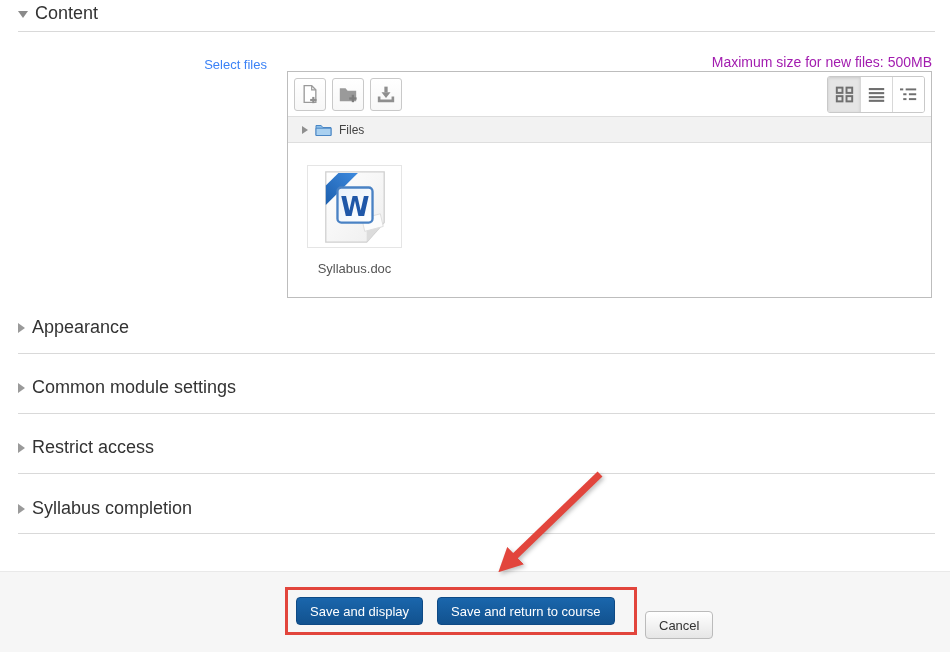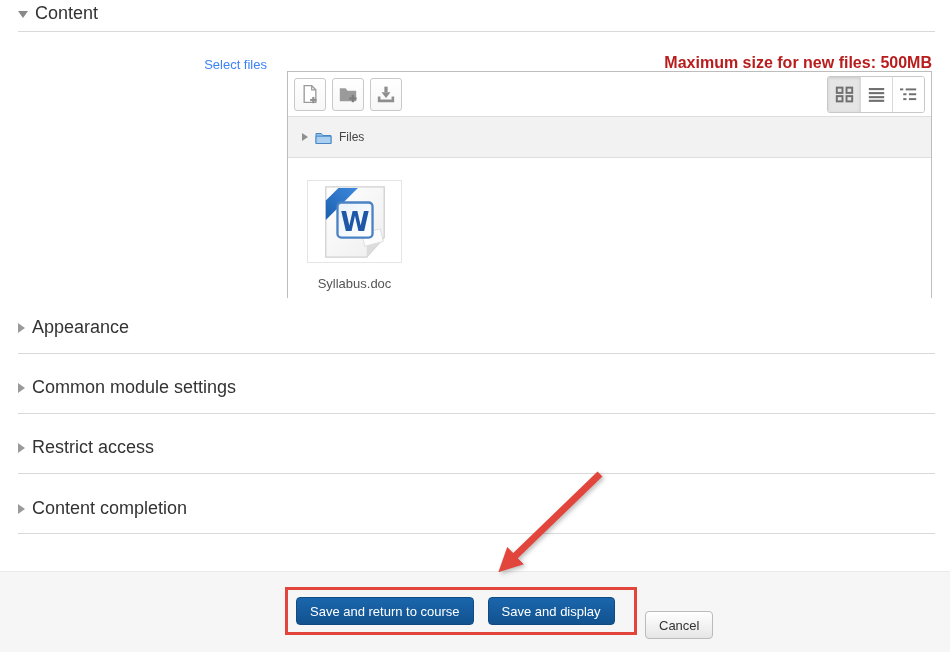--- a/index.html
+++ b/index.html
@@ -12,37 +12,37 @@
                 color:#333; font-size:18px; cursor:pointer; }
   .tri-down { width:0; height:0; border-left:5px solid transparent; border-right:5px solid transparent;
               border-top:7px solid #8a8a8a; margin-top:2px; }
   .tri-right { width:0; height:0; border-top:5px solid transparent; border-bottom:5px solid transparent;
                border-left:7px solid #9a9a9a; }
   .rule { position:absolute; left:18px; width:917px; height:0; border-top:1px solid #d9d9d9; }
 
   
   .field-label { position:absolute; left:0; top:57px; width:267px; text-align:right;
                  font-size:13px; font-weight:normal; color:#3b82f6; }
-  .maxsize { position:absolute; top:54px; right:18px; font-size:16px; color:#b91c1c;font-weight:bold; }
+  .maxsize { position:absolute; top:54px; right:18px; font-size:14px; color:#a21caf; }
 
   
   .filemanager { position:absolute; left:287px; top:71px; width:645px; height:227px;
                  border:1px solid #bdbdbd; background:#fff; }
   .fm-toolbar { height:44px; display:flex; align-items:center; justify-content:space-between;
                 padding:0 6px; background:#fff; }
   .fm-btn-group { display:flex; gap:6px; }
   .fm-btn { width:32px; height:33px; border:1px solid #c9c9c9; border-radius:3px;
             background:linear-gradient(#ffffff,#f7f7f7); display:flex; align-items:center;
             justify-content:center; cursor:pointer; }
   .view-switch { display:flex; border:1px solid #c9c9c9; border-radius:3px; overflow:hidden; height:37px; }
   .view-btn { width:32px; height:100%; display:flex; align-items:center; justify-content:center;
               background:#fff; cursor:pointer; border-left:1px solid #d8d8d8; }
   .view-btn:first-child { border-left:none; }
   .view-btn.active { background:#e5e5e5; box-shadow:inset 0 1px 3px rgba(0,0,0,.12); }
-  .fm-tree { height:42px; background:#f2f2f2; border-top:1px solid #dedede; border-bottom:1px solid #dedede;
+  .fm-tree { height:27px; background:#f2f2f2; border-top:1px solid #dedede; border-bottom:1px solid #dedede;
              display:flex; align-items:center; gap:7px; padding-left:14px; }
   .fm-tree-tri { width:0; height:0; border-top:4px solid transparent; border-bottom:4px solid transparent;
                  border-left:6px solid #8f8f8f; }
   .fm-tree-label { font-size:12px; color:#444; }
   .fm-content { position:relative; height:153px; background:#fff; }
   .thumb { position:absolute; left:19px; top:22px; width:95px; text-align:center; cursor:pointer; }
   .thumb-box { width:95px; height:83px; border:1px solid #e5e5e5; background:#fff;
                display:flex; align-items:center; justify-content:center; }
   .thumb-name { margin-top:13px; font-size:13px; color:#555; }
 
@@ -209,28 +209,28 @@
   <div class="rule" style="top:413px;"></div>
 
   <div class="sec-header" style="top:437px;text-align:center;">
     <span class="tri-right"></span>
     <span>Restrict access</span>
   </div>
   <div class="rule" style="top:473px;"></div>
 
   <div class="sec-header" style="top:498px;">
     <span class="tri-right"></span>
-    <span>Content completion</span>
+    <span>Syllabus completion</span>
   </div>
   <div class="rule" style="top:533px;"></div>
 
   <div class="footer">
     <div class="red-box">
+      <button class="btn btn-primary">Save and display</button>
       <button class="btn btn-primary">Save and return to course</button>
-      <button class="btn btn-primary">Save and display</button>
     </div>
     <button class="btn btn-cancel">Cancel</button>
   </div>
 
   <svg class="arrow-svg" width="140" height="118" viewBox="0 0 140 118">
     <defs>
       <marker id="ah" markerUnits="userSpaceOnUse" markerWidth="24" markerHeight="24" refX="5" refY="12" orient="auto">
         <path d="M0 0 L24 12 L0 24 Z" fill="#e2453c"></path>
       </marker>
     </defs>

